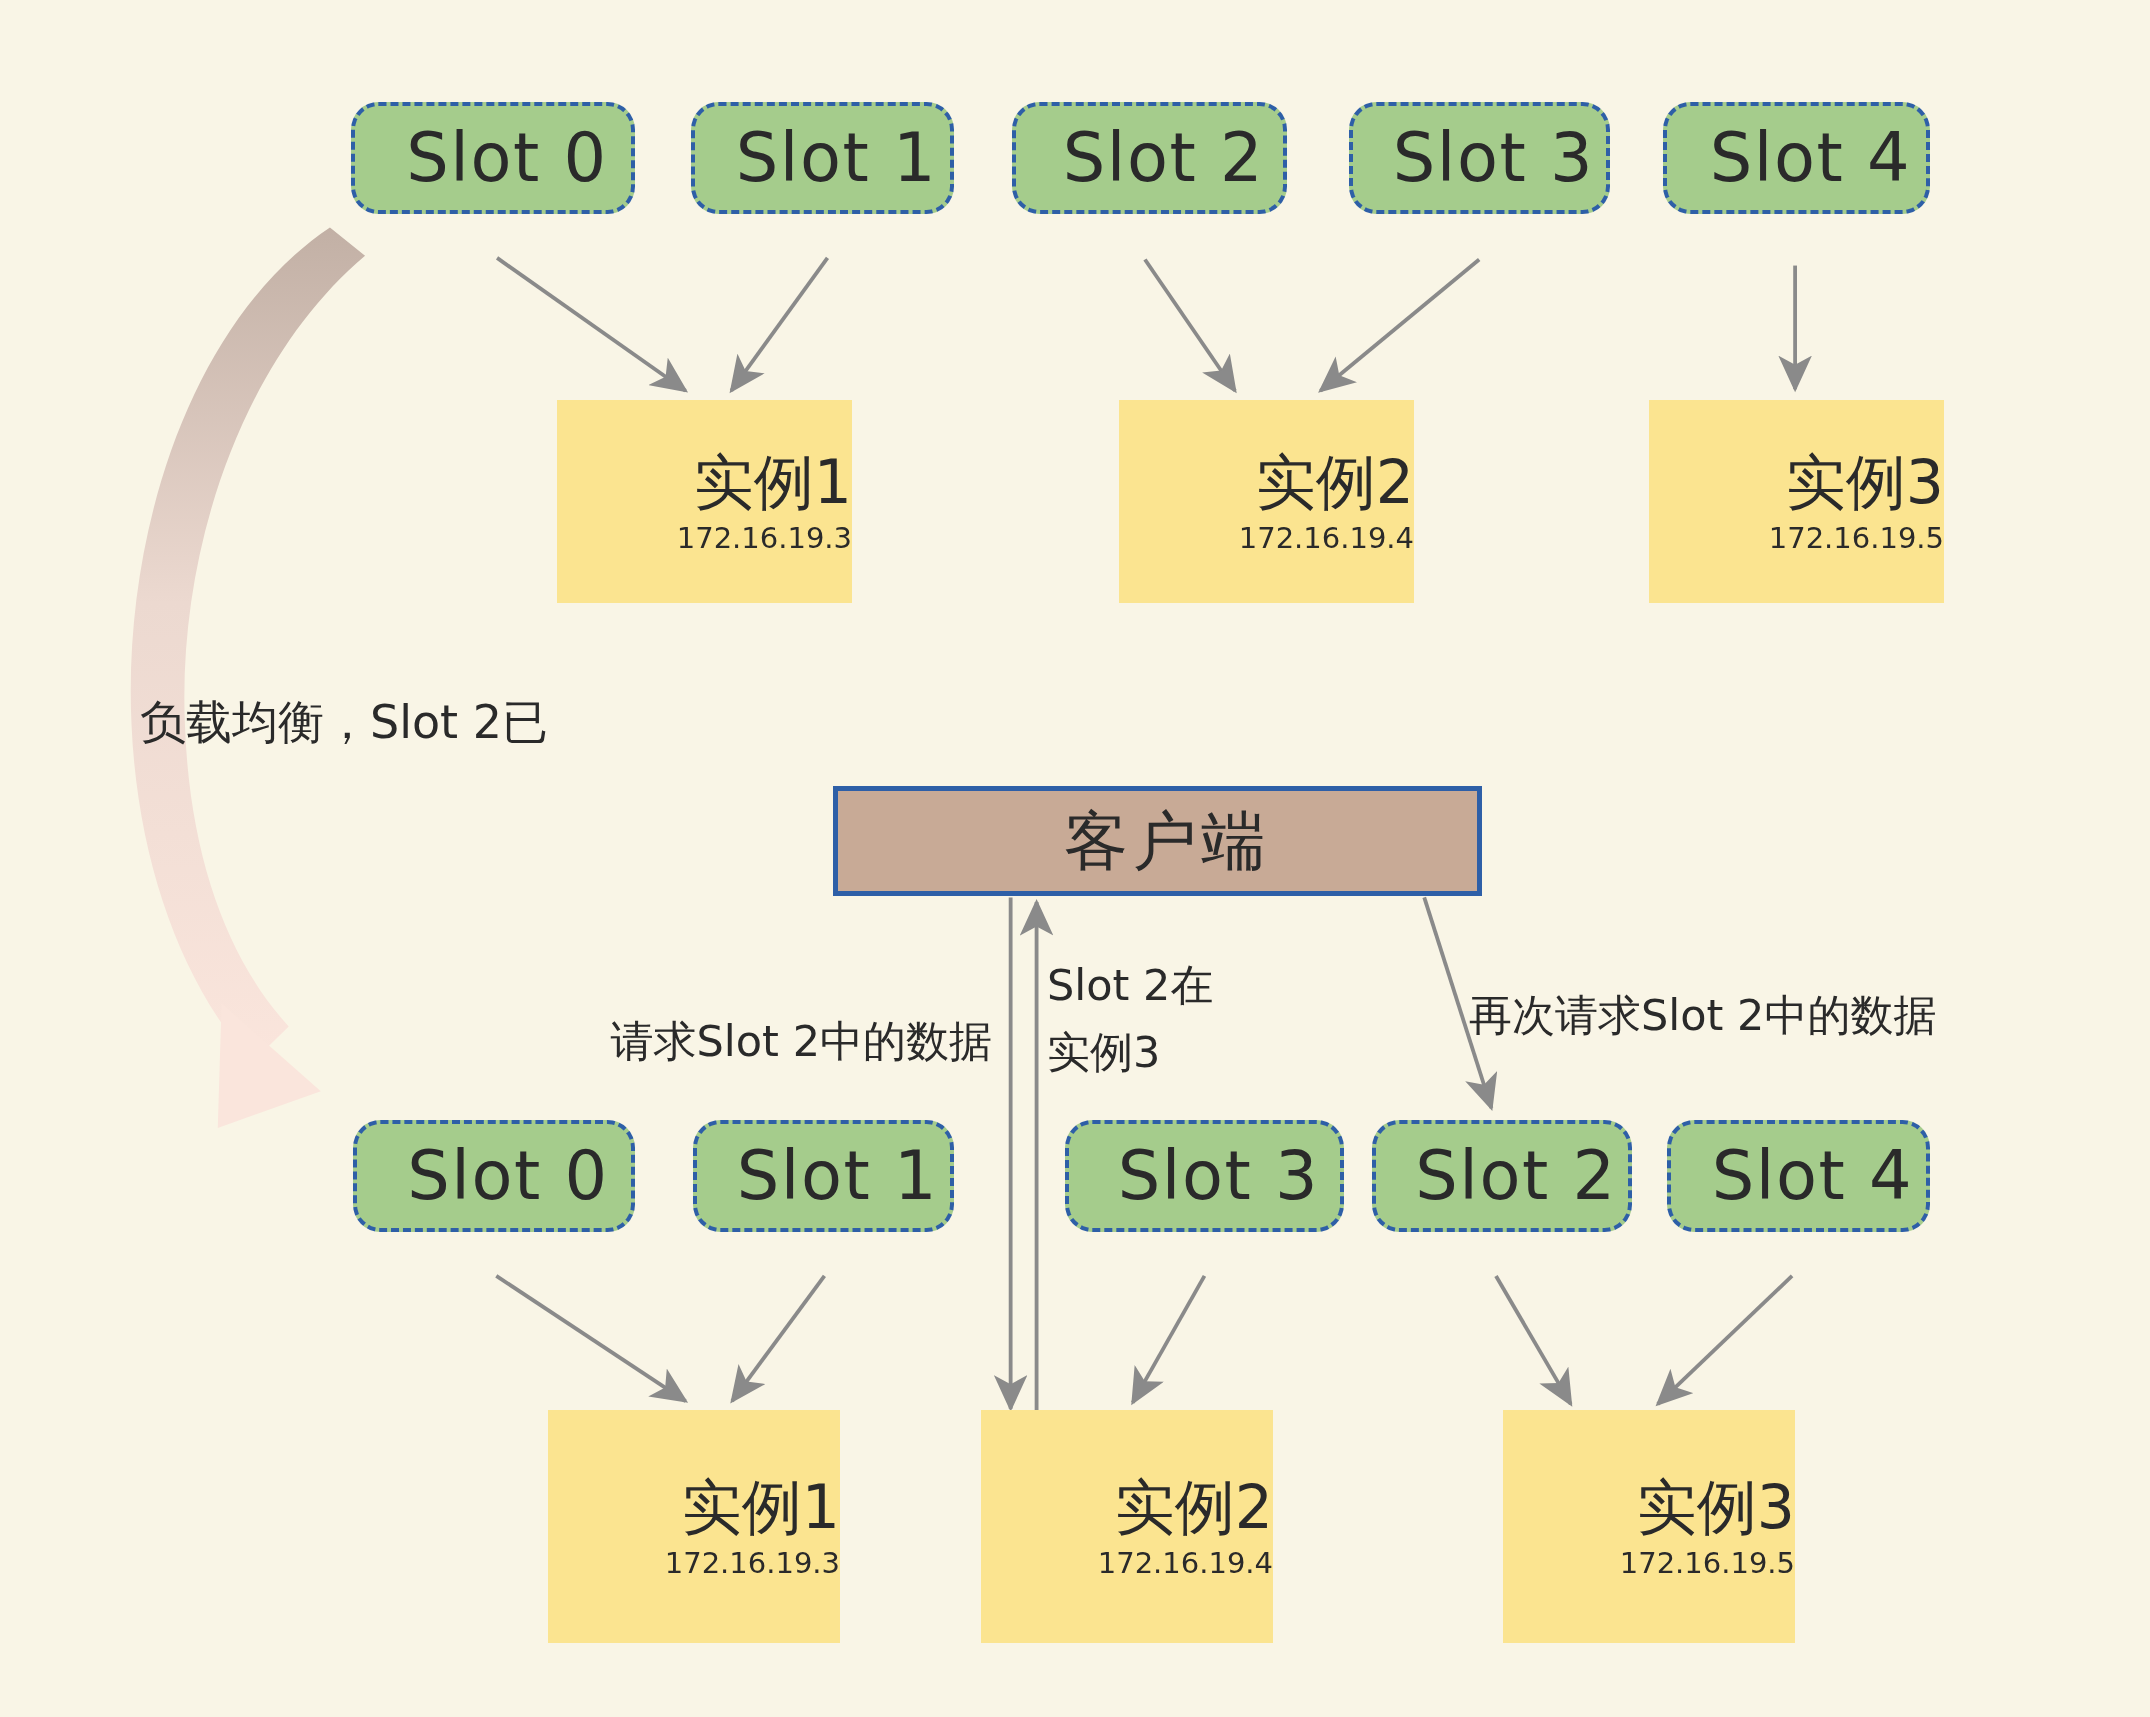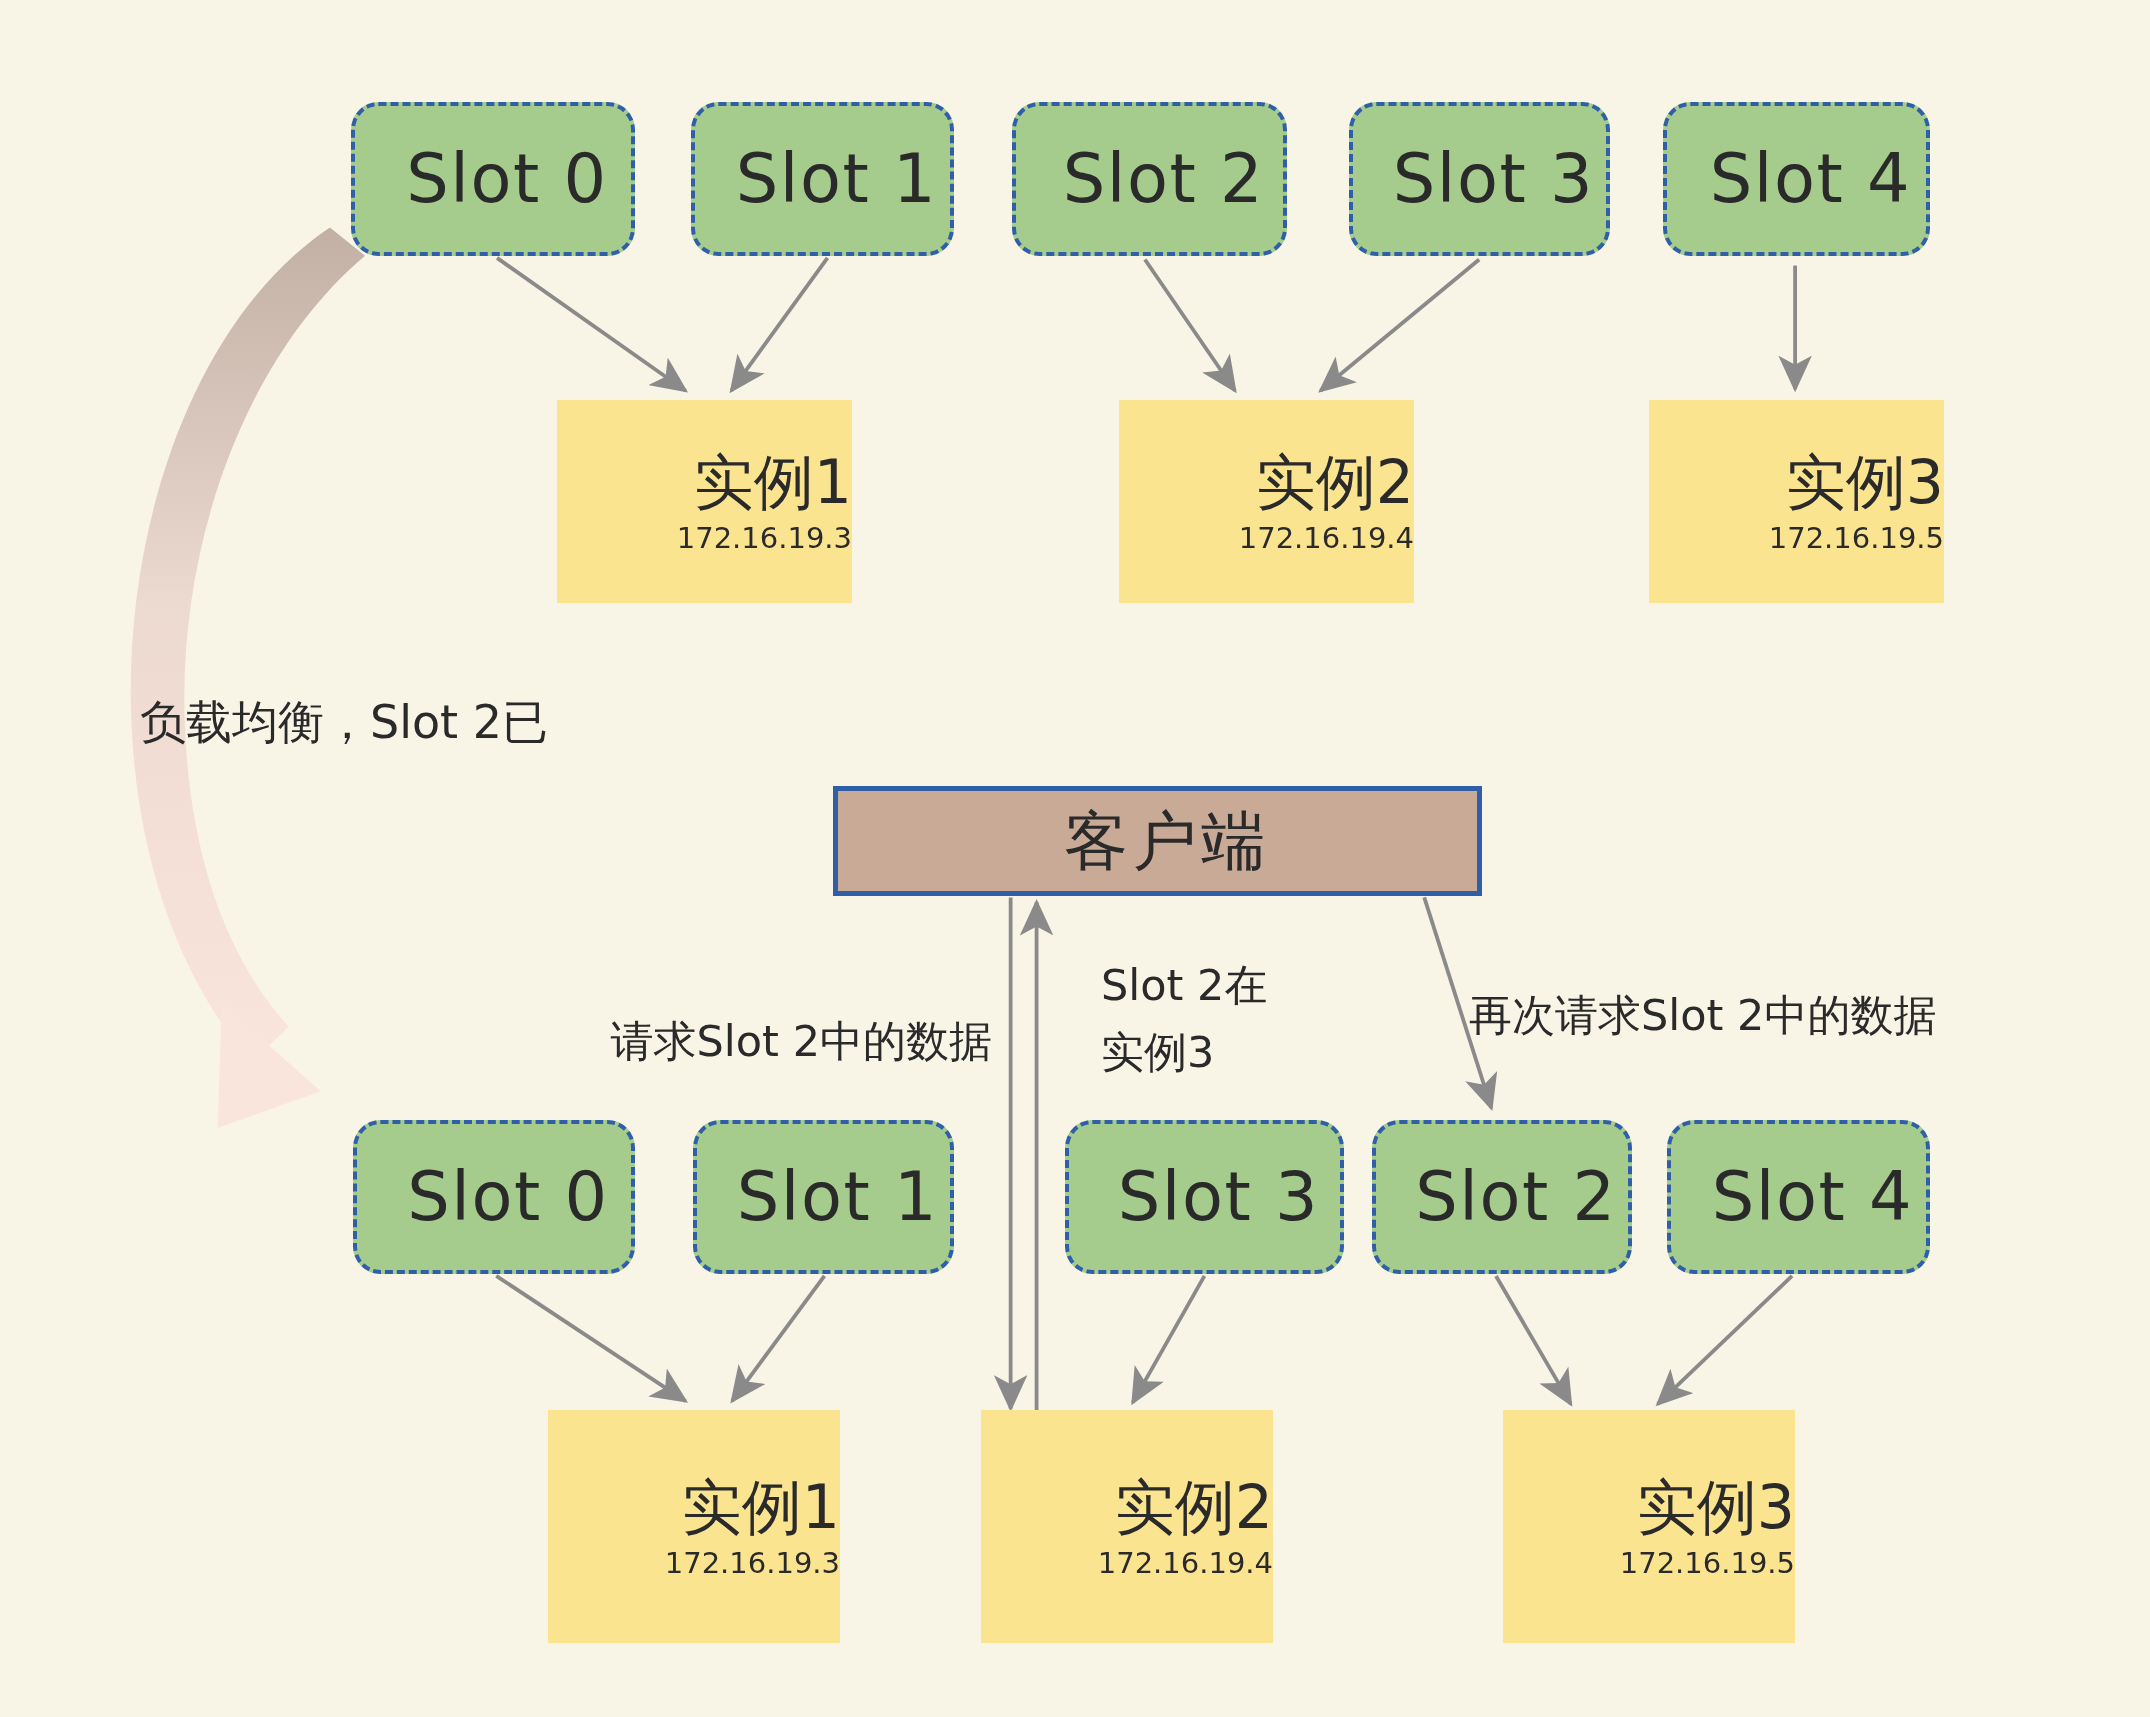--- a/index.html
+++ b/index.html
@@ -19,21 +19,21 @@
   }
   .overlay {
     position: absolute;
     left: 0; top: 0;
     width: 2151px;
     height: 1717px;
     pointer-events: none;
   }
   .slot {
     position: absolute;
-    height: 154px;
+    height: 112px;
     box-sizing: border-box;
     background: #a5cc8c;
     border: 4.6px dashed #2e5fa7;
     border-radius: 27.5px;
     display: flex;
     align-items: center;
     justify-content: center;
     font-size: 67px;
     letter-spacing: 1.5px;
     color: #2a2a2a;
@@ -73,21 +73,21 @@
     line-height: 67px;
     white-space: nowrap;
   }
   .edge-label {
     position: absolute;
     font-size: 43px;
     line-height: 67px;
     white-space: nowrap;
   }
   .lbl-request { left: 534px; top: 1008px; width: 458px; text-align: right; }
-  .lbl-located { left: 1101px; top: 952px; }
+  .lbl-located { left: 1047px; top: 952px; }
   .lbl-retry   { left: 1469px; top: 982px; }
 
   
   .ts0 { left: 351px;  top: 102px; width: 284px; }
   .ts1 { left: 691px;  top: 102px; width: 263px; }
   .ts2 { left: 1012px; top: 102px; width: 275px; }
   .ts3 { left: 1349px; top: 102px; width: 261px; }
   .ts4 { left: 1663px; top: 102px; width: 267px; }
   
   .ti0 { left: 557px;  top: 400px; }

